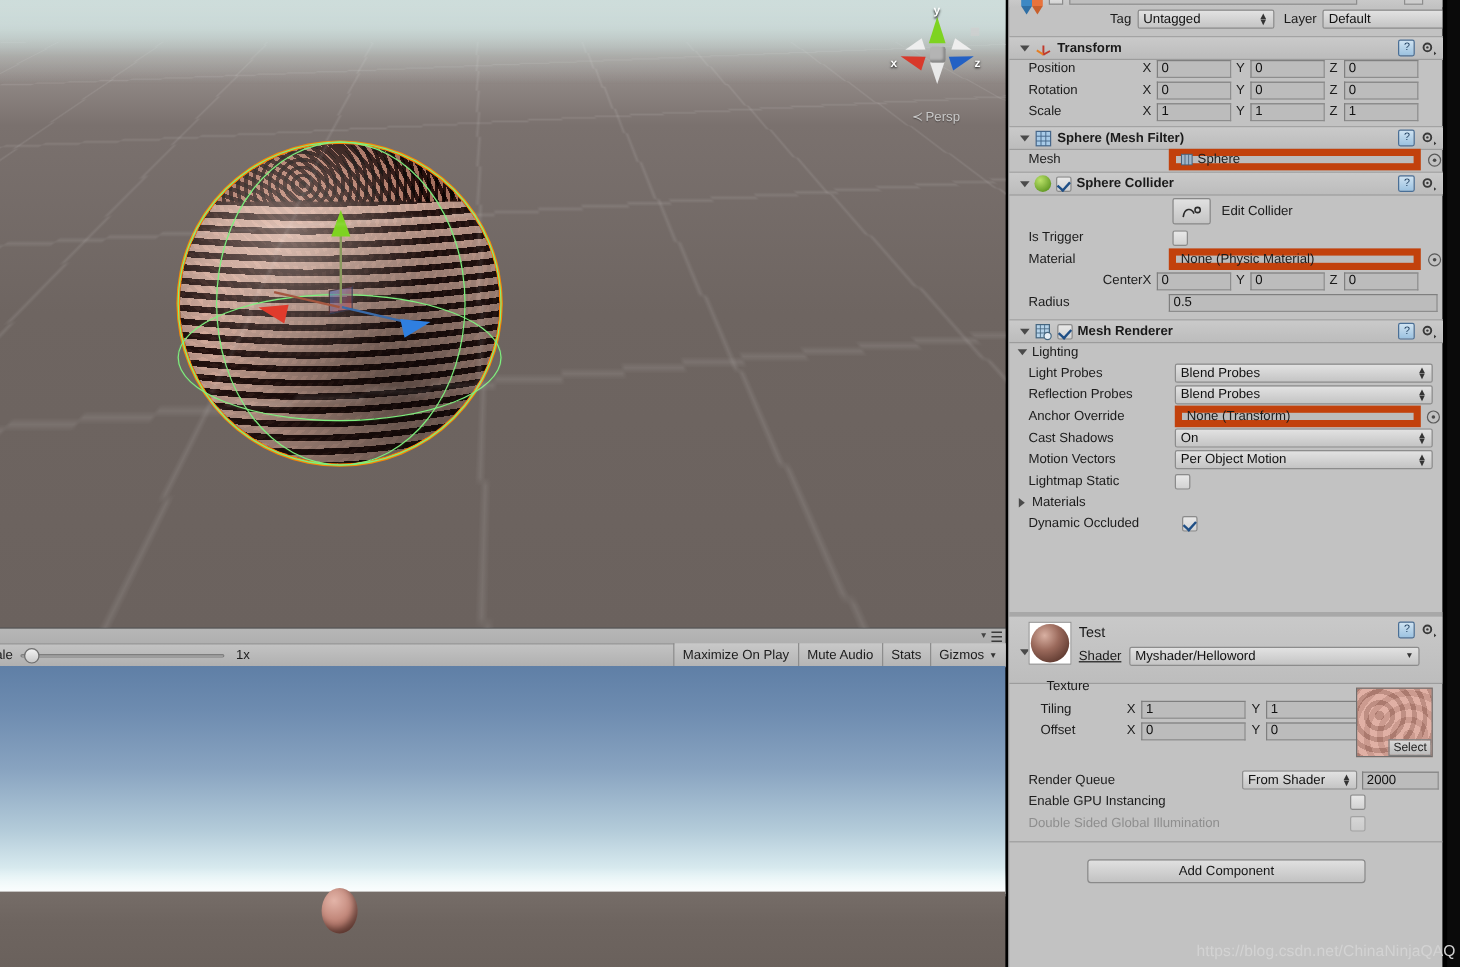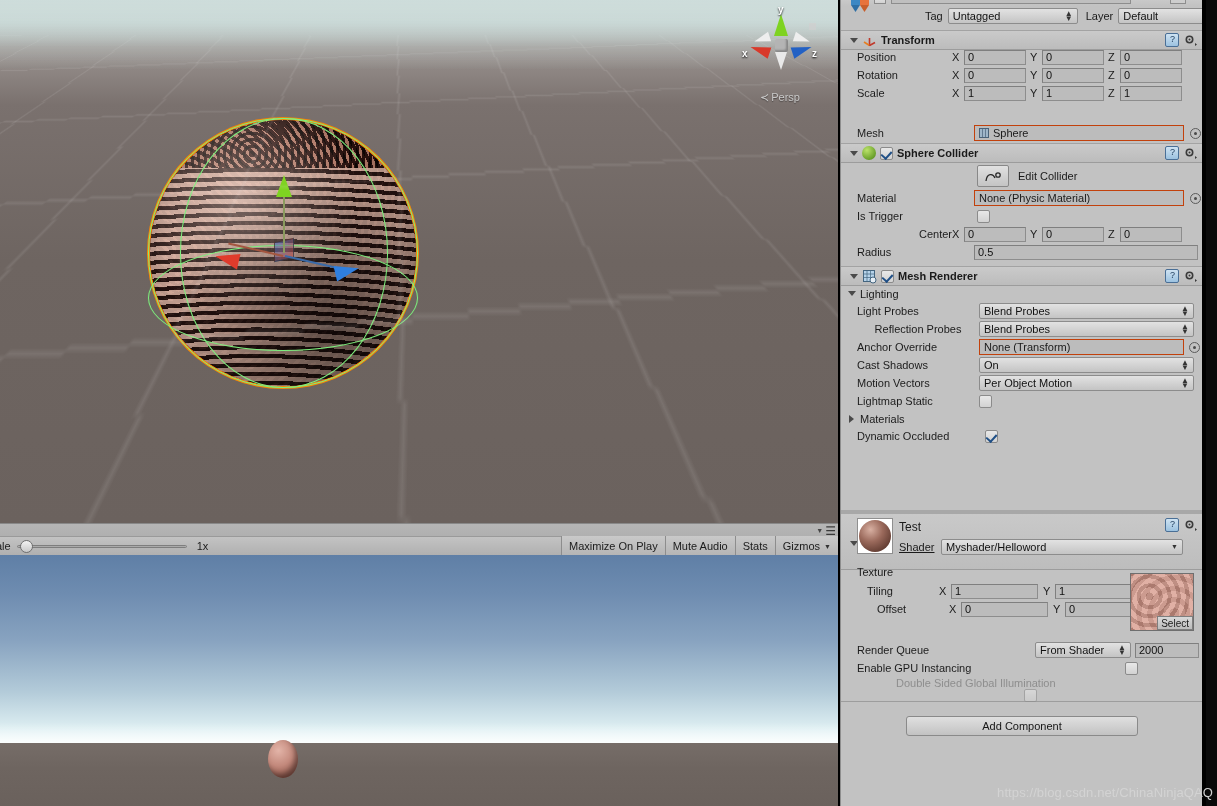--- a/index.html
+++ b/index.html
@@ -195,21 +195,21 @@
   .popup .updown { position:absolute; right:4px; top:2px; font-size:8px; line-height:5px; color:#333; }
   .cbox {
     width:13px; height:13px; background:linear-gradient(to bottom,#e8e8e8,#d2d2d2);
     border:1px solid #8b8b8b; border-radius:2px; position:relative; flex:0 0 13px;
   }
   .cbox.checked::after {
     content:""; position:absolute; left:2px; top:1px; width:5px; height:8px;
     border:solid #1f4f86; border-width:0 2px 2px 0; transform:rotate(42deg);
   }
   .objfield {
-    height:16px; background:#bcbcbc; border:1px solid #c2410c; font-size:11px;
+    height:16px; background:#bcbcbc; border:6px solid #c2410c; font-size:11px;
     display:flex; align-items:center; padding:3px 4px; position:relative;
   }
   .pick-dot { width:11px; height:11px; border-radius:50%; border:1px solid #5a5a5a; position:relative; }
   .pick-dot::after { content:""; position:absolute; left:3px; top:3px; width:3px;height:3px;border-radius:50%;background:#4a4a4a; }
 
   .sub-foldout { display:flex; align-items:center; height:17px; padding-left:6px; font-size:11px; }
 
   #helpbox {
     margin:4px 10px 4px 28px; background:#c8c8c8; border:1px solid #9a9a9a; border-radius:2px;
     padding:6px 6px 6px 6px; display:flex; gap:7px; align-items:flex-start;
@@ -371,21 +371,21 @@
       <path d="M11 0 L20 0 L20 9 L11 9 Z" fill="#e8733c"></path>
       <path d="M2 9 L11 9 L6.5 16 Z" fill="#2f6fa5"></path>
       <path d="M11 9 L20 9 L15.5 16 Z" fill="#c85f2c"></path>
     </svg>
     <div id="partial-cbox"></div>
     <div id="partial-name-field"></div>
     <div id="partial-static"></div>
 
     <div style="position:absolute;left:0;top:7px;width:362px;height:18px;display:flex;align-items:center;margin-left:47px;">
       <span style="margin-left:37px;font-size:11px;">Tag</span>
-      <div class="popup" style="width:130px;margin-left:5px;">
+      <div class="popup" style="width:114px;margin-left:5px;">
         <span>Untagged</span>
         <span class="updown">▲<br>▼</span>
       </div>
       <span style="margin-left:8px;font-size:11px;">Layer</span>
       <div class="popup" style="width:117px;margin-left:5px;">
         <span>Default</span>
         <span class="updown">▲<br>▼</span>
       </div>
     </div>
 
@@ -430,20 +430,36 @@
         <span class="row-label" style="width:95px;">Scale</span>
         <span class="vec-axis">X</span>
         <div class="field" style="width:62px;">1</div>
         <span class="vec-axis" style="margin-left:4px;">Y</span>
         <div class="field" style="width:62px;">1</div>
         <span class="vec-axis" style="margin-left:4px;">Z</span>
         <div class="field" style="width:62px;">1</div>
       </div>
     </div>
 
+    <div class="comp-header" style="position:absolute;top:105px;width:362px;">
+      <span class="foldout open"></span>
+      <svg class="comp-icon" viewBox="0 0 15 15">
+        <rect x="1.5" y="1.5" width="12" height="12" fill="#a8cbe8" stroke="#46678a"></rect>
+        <path d="M5.5 1.5 V13.5 M9.5 1.5 V13.5 M1.5 5.5 H13.5 M1.5 9.5 H13.5" stroke="#46678a" stroke-width=".8"></path>
+      </svg>
+      <span class="comp-title">Sphere (Mesh Filter)</span>
+      <div class="hdr-right">
+        <div class="help-icon"></div>
+        <svg class="gear-icon" viewBox="0 0 13 13">
+          <circle cx="5.5" cy="5.5" r="3.2" fill="none" stroke="#3a3a3a" stroke-width="1.6"></circle>
+          <circle cx="5.5" cy="5.5" r="1" fill="#3a3a3a"></circle>
+          <path d="M11 9 l2 1.5 l-2 1.5 z" fill="#3a3a3a"></path>
+        </svg>
+      </div>
+    </div>
     <div class="row" style="position:absolute;top:124px;width:362px;">
       <span class="row-label" style="width:117px;">Mesh</span>
       <div class="objfield" style="width:210px;">
         <svg width="10" height="10" viewBox="0 0 10 10" style="margin-right:4px;">
           <rect x="0.5" y="0.5" width="9" height="9" fill="#9fb6c9" stroke="#4a6278"></rect>
           <path d="M3.5 .5 V9.5 M6.5 .5 V9.5" stroke="#4a6278" stroke-width=".7"></path>
         </svg>
         <span>Sphere</span>
       </div>
       <div class="pick-dot" style="margin-left:6px;"></div>
@@ -470,27 +486,27 @@
         <div style="width:32px;height:22px;background:linear-gradient(to bottom,#e1e1e1,#c4c4c4);
                     border:1px solid #888;border-radius:2px;display:flex;align-items:center;justify-content:center;">
           <svg width="18" height="13" viewBox="0 0 18 13">
             <path d="M2 11 C3 3, 9 3, 11 8" stroke="#2a2a2a" stroke-width="1.3" fill="none"></path>
             <circle cx="14" cy="5" r="2.2" fill="none" stroke="#2a2a2a" stroke-width="1.3"></circle>
           </svg>
         </div>
         <span style="margin-left:9px;font-size:11px;">Edit Collider</span>
       </div>
       <div class="row">
+        <span class="row-label" style="width:120px;">Is Trigger</span>
+        <span class="cbox"></span>
+      </div>
+      <div class="row">
         <span class="row-label" style="width:117px;">Material</span>
         <div class="objfield" style="width:210px;">None (Physic Material)</div>
         <div class="pick-dot" style="margin-left:6px;"></div>
-      </div>
-      <div class="row">
-        <span class="row-label" style="width:120px;">Is Trigger</span>
-        <span class="cbox"></span>
       </div>
       <div class="row">
         <span class="row-label" style="width:95px;text-align:right;">Center</span>
         <span class="vec-axis">X</span>
         <div class="field" style="width:62px;">0</div>
         <span class="vec-axis" style="margin-left:4px;">Y</span>
         <div class="field" style="width:62px;">0</div>
         <span class="vec-axis" style="margin-left:4px;">Z</span>
         <div class="field" style="width:62px;">0</div>
       </div>
@@ -526,21 +542,21 @@
       </div>
 
       <div class="row">
         <span class="row-label" style="width:122px;">Light Probes</span>
         <div class="popup" style="width:215px;">
           <span>Blend Probes</span>
           <span class="updown">▲<br>▼</span>
         </div>
       </div>
       <div class="row">
-        <span class="row-label" style="width:122px;text-align:center;">Reflection Probes</span>
+        <span class="row-label" style="width:122px;">Reflection Probes</span>
         <div class="popup" style="width:215px;">
           <span>Blend Probes</span>
           <span class="updown">▲<br>▼</span>
         </div>
       </div>
       <div class="row">
         <span class="row-label" style="width:122px;">Anchor Override</span>
         <div class="objfield" style="width:205px;">None (Transform)</div>
         <div class="pick-dot" style="margin-left:5px;"></div>
       </div>
@@ -592,31 +608,31 @@
         <div class="help-icon"></div>
         <svg class="gear-icon" viewBox="0 0 13 13">
           <circle cx="5.5" cy="5.5" r="3.2" fill="none" stroke="#3a3a3a" stroke-width="1.6"></circle>
           <circle cx="5.5" cy="5.5" r="1" fill="#3a3a3a"></circle>
           <path d="M11 9 l2 1.5 l-2 1.5 z" fill="#3a3a3a"></path>
         </svg>
       </div>
     </div>
 
     <div style="position:absolute;top:562px;left:0;width:362px;">
-      <div style="padding-left:16px;font-size:11px;height:20px;display:flex;align-items:center;">Texture</div>
+      <div style="padding-left:31px;font-size:11px;height:20px;display:flex;align-items:center;">Texture</div>
 
       <div style="position:relative;height:44px;">
         <div class="row" style="padding-left:26px;">
           <span class="row-label" style="width:72px;">Tiling</span>
           <span class="vec-axis">X</span>
           <div class="field" style="width:87px;">1</div>
           <span class="vec-axis" style="margin-left:5px;">Y</span>
           <div class="field" style="width:87px;">1</div>
         </div>
-        <div class="row" style="padding-left:36px;">
+        <div class="row" style="padding-left:26px;">
           <span class="row-label" style="width:72px;">Offset</span>
           <span class="vec-axis">X</span>
           <div class="field" style="width:87px;">0</div>
           <span class="vec-axis" style="margin-left:5px;">Y</span>
           <div class="field" style="width:87px;">0</div>
         </div>
         <div id="tex-thumb" style="position:absolute;right:9px;top:-9px;">
           <div id="tex-select">Select</div>
         </div>
       </div>
@@ -627,21 +643,21 @@
           <span>From Shader</span>
           <span class="updown">▲<br>▼</span>
         </div>
         <div class="field" style="width:64px;margin-left:4px;">2000</div>
       </div>
 
       <div class="row" style="padding-left:16px;">
         <span class="row-label" style="width:268px;">Enable GPU Instancing</span>
         <span class="cbox"></span>
       </div>
-      <div class="row" style="padding-left:16px;flex-direction:column;">
+      <div class="row" style="padding-left:16px;">
         <span class="row-label disabled" style="width:268px;">Double Sided Global Illumination</span>
         <span class="cbox" style="opacity:.55;"></span>
       </div>
 
       <div class="sep-line" style="margin-top:6px;"></div>
 
       <div id="add-component">Add Component</div>
     </div>
 
   </div>

